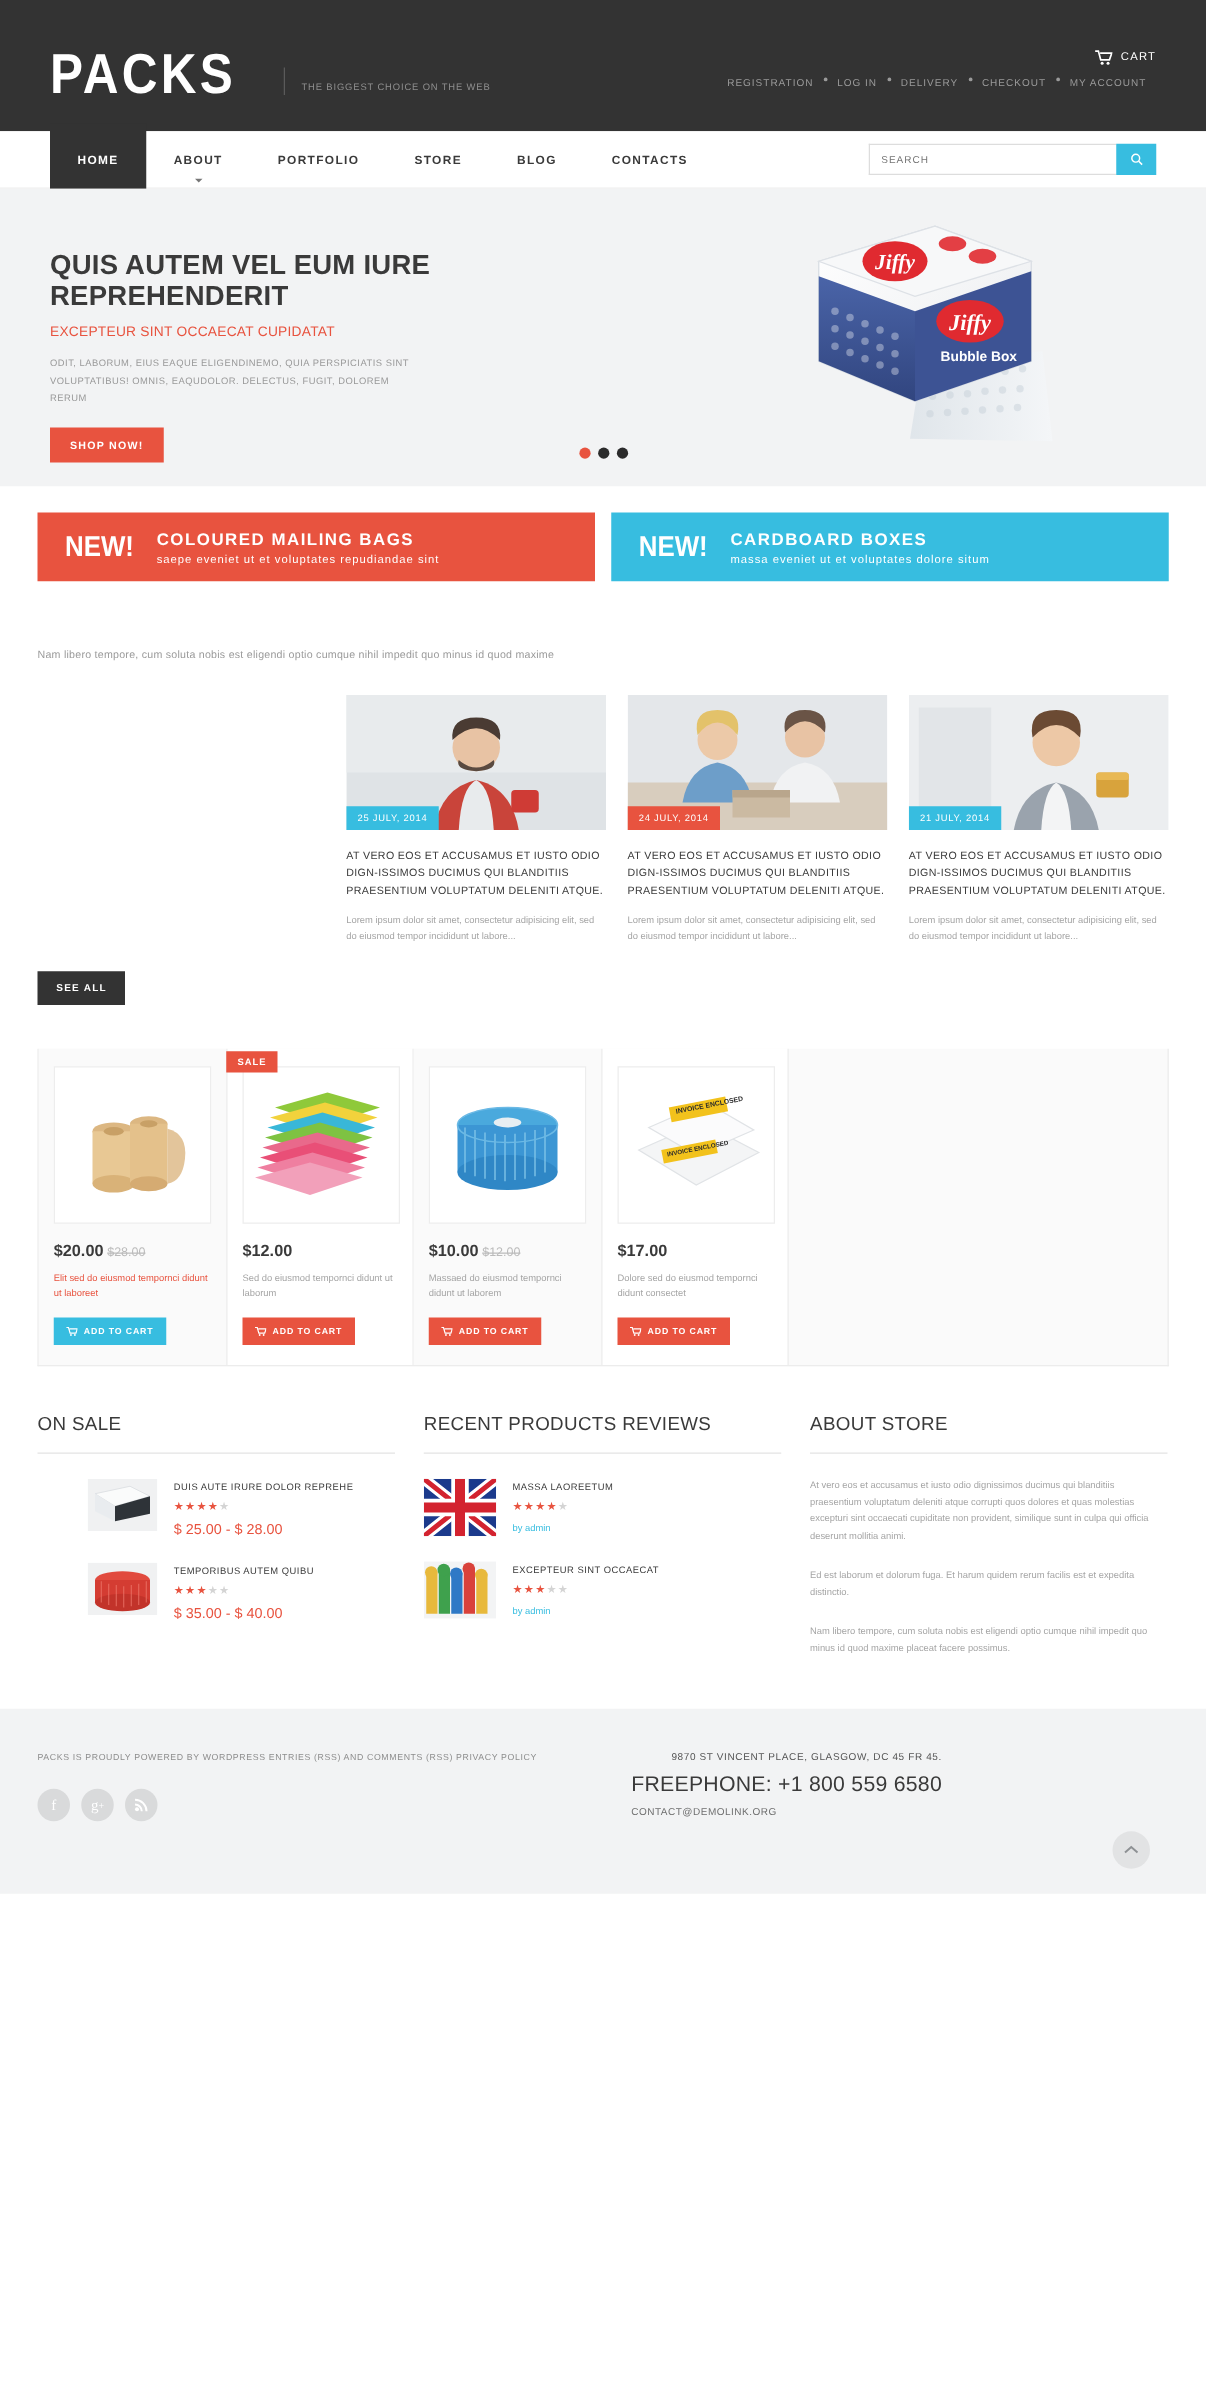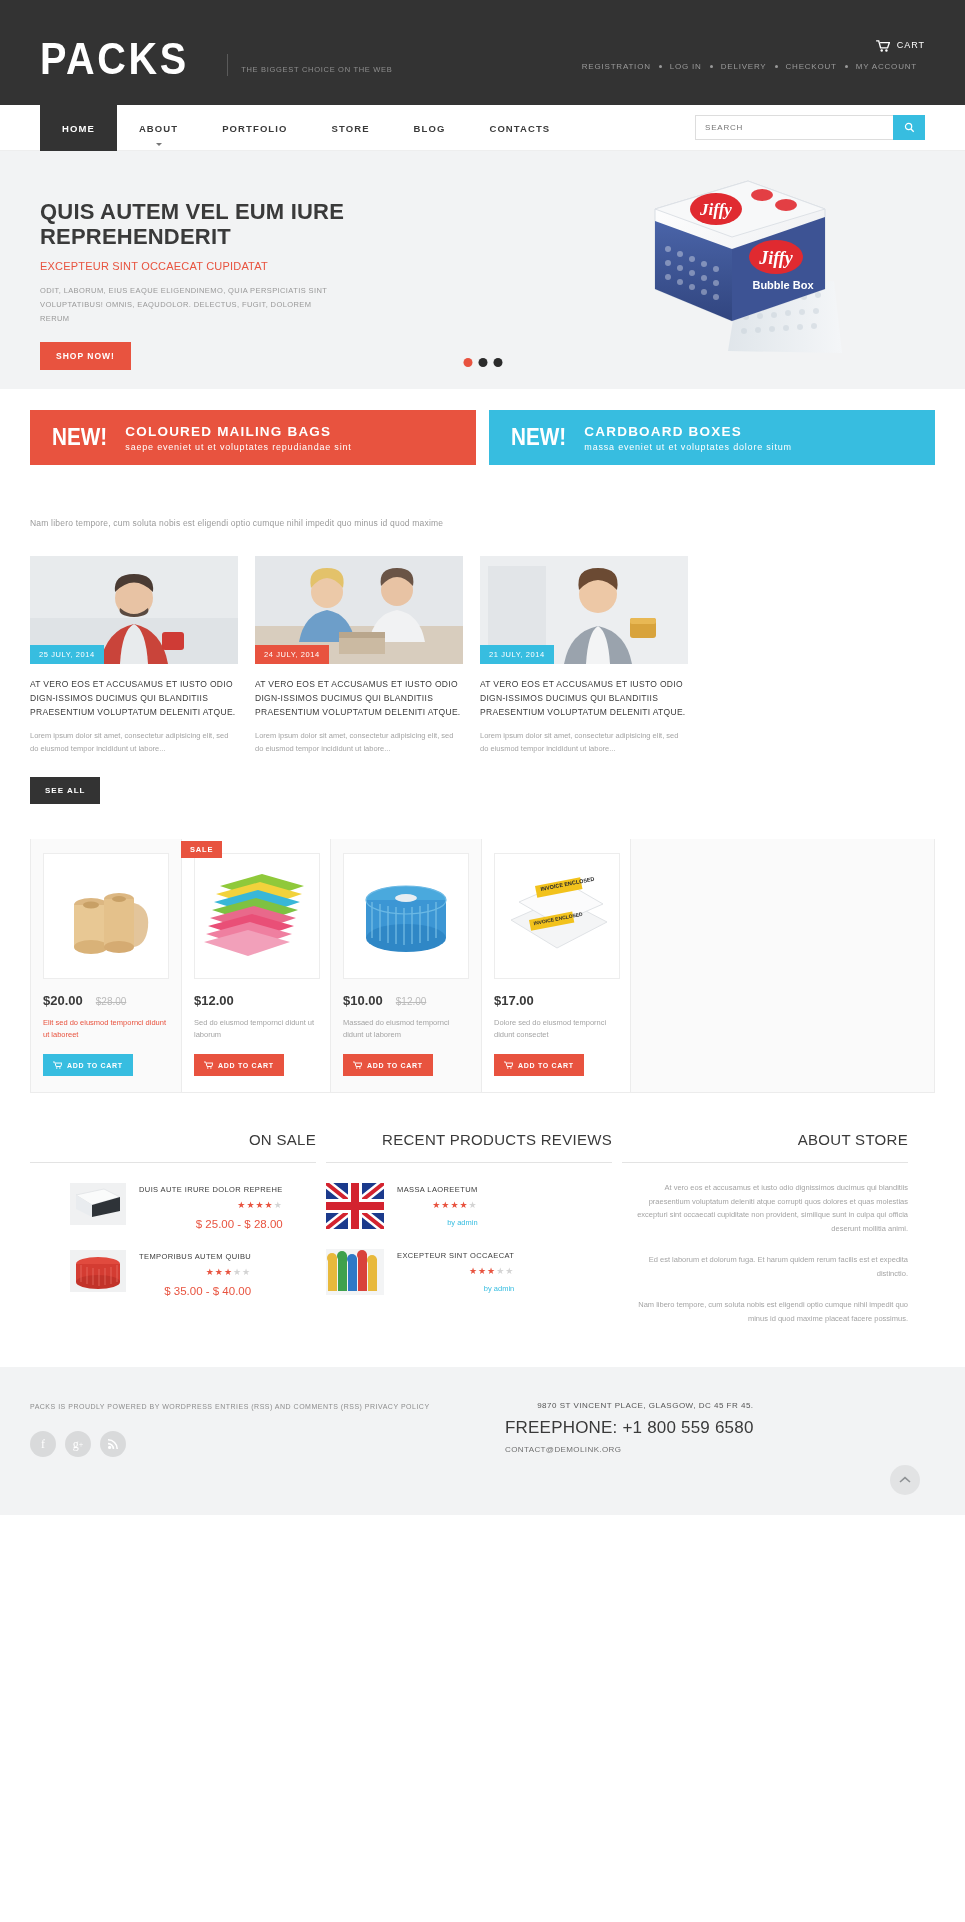--- a/index.html
+++ b/index.html
@@ -32,21 +32,21 @@
   }
   .cart-link {
     position: absolute; right: 10px; top: 40px;
     display: flex; align-items: flex-start; gap: 7px;
     color: #ffffff; font-size: 9px; letter-spacing: 1px; text-transform: uppercase;
     cursor: pointer;
   }
   .cart-icon { width: 14px; height: 12px; display: block; }
   .top-nav {
     position: absolute; right: 10px; top: 62px;
-    display: flex; align-items: center; gap: 0;
+    display: flex; gap: 0;
   }
   .top-nav a {
     font-size: 8px; color: #9a9a9a; text-decoration: none;
     letter-spacing: 0.8px; text-transform: uppercase; padding: 0 8px;
   }
   .top-nav .sep { width: 3px; height: 3px; border-radius: 50%; background: #9a9a9a; }
 
   
   .navbar {
     background: #ffffff; height: 46px; border-bottom: 1px solid #eeeeee;
@@ -125,21 +125,21 @@
   
   .container { width: 905px; margin: 0 auto; }
   .sec-title {
     font-size: 17px; color: #3a3a3a; text-transform: uppercase;
     letter-spacing: 0.3px; font-weight: normal;
   }
   .sec-sub { font-size: 8.5px; color: #9a9a9a; margin-top: 9px; letter-spacing: 0.2px; }
 
   
   .blog { padding-top: 44px; }
-  .blog-grid { display: flex; gap: 17px; margin-top: 28px; }
+  .blog-grid { display: flex; gap: 17px; margin-top: 28px; justify-content: flex-end; }
   .blog-card { width: 208px; }
   .blog-thumb { width: 208px; height: 108px; position: relative; overflow: hidden; }
   .blog-date {
     position: absolute; left: 0; bottom: 0; background: #37bde0; color: #fff;
     font-size: 7.5px; padding: 5px 9px; letter-spacing: 0.6px; text-transform: uppercase;
   }
   .blog-date.red { background: #e8533f; }
   .blog-head {
     font-size: 8.5px; color: #3a3a3a; text-transform: uppercase; line-height: 14px;
     margin-top: 13px; letter-spacing: 0.3px;
@@ -162,33 +162,33 @@
   .prod-card.alt { background: #ffffff; border-left: 1px solid #ececec; border-right: 1px solid #ececec; }
   .prod-img-box {
     width: 126px; height: 126px; background: #fff; border: 1px solid #ededed;
     display: flex; align-items: center; justify-content: center; position: relative; overflow: hidden;
   }
   .sale-flag {
     position: absolute; left: -1px; top: 2px; background: #e8533f; color: #fff;
     font-size: 7.5px; font-weight: bold; padding: 4px 9px; letter-spacing: 0.8px; text-transform: uppercase; z-index: 3;
   }
   .prod-price { margin-top: 14px; font-size: 13px; font-weight: bold; color: #3a3a3a; }
-  .prod-price .old { font-size: 10px; color: #bbbbbb; text-decoration: line-through; font-weight: normal; margin-left: 13px; }
+  .prod-price .old { font-size: 10px; color: #bbbbbb; text-decoration: line-through; font-weight: normal; margin-left: 3px; }
   .prod-name { font-size: 7.5px; color: #a5a5a5; line-height: 12px; margin-top: 9px; }
   .prod-name.red { color: #e8533f; }
   .add-cart {
     margin-top: 13px; background: #e8533f; color: #fff; border: none; cursor: pointer;
     font-size: 7px; font-weight: bold; letter-spacing: 0.7px; text-transform: uppercase;
     padding: 7px 10px; display: inline-flex; align-items: center; gap: 5px;
     font-family: "Liberation Sans", sans-serif;
   }
   .add-cart.blue { background: #37bde0; }
 
   
-  .bottom { display: flex; gap: 10px; margin-top: 38px; padding-bottom: 42px; text-align: right; }
+  .bottom { display: flex; gap: 23px; margin-top: 38px; padding-bottom: 42px; }
   .col { width: 286px; }
   .col-title {
     font-size: 15px; color: #3a3a3a; text-transform: uppercase; letter-spacing: 0.3px;
     padding-bottom: 14px; border-bottom: 1px solid #e3e3e3;
   }
   .sale-item { display: flex; gap: 13px; margin-top: 20px; padding-left: 40px; }
   .sale-thumb { width: 56px; height: 42px; flex: none; overflow: hidden; }
   .sale-info { padding-top: 2px; }
   .sale-name { font-size: 7.5px; color: #3a3a3a; text-transform: uppercase; letter-spacing: 0.4px; }
   .stars { margin-top: 6px; font-size: 9px; color: #e8533f; letter-spacing: 1px; }

